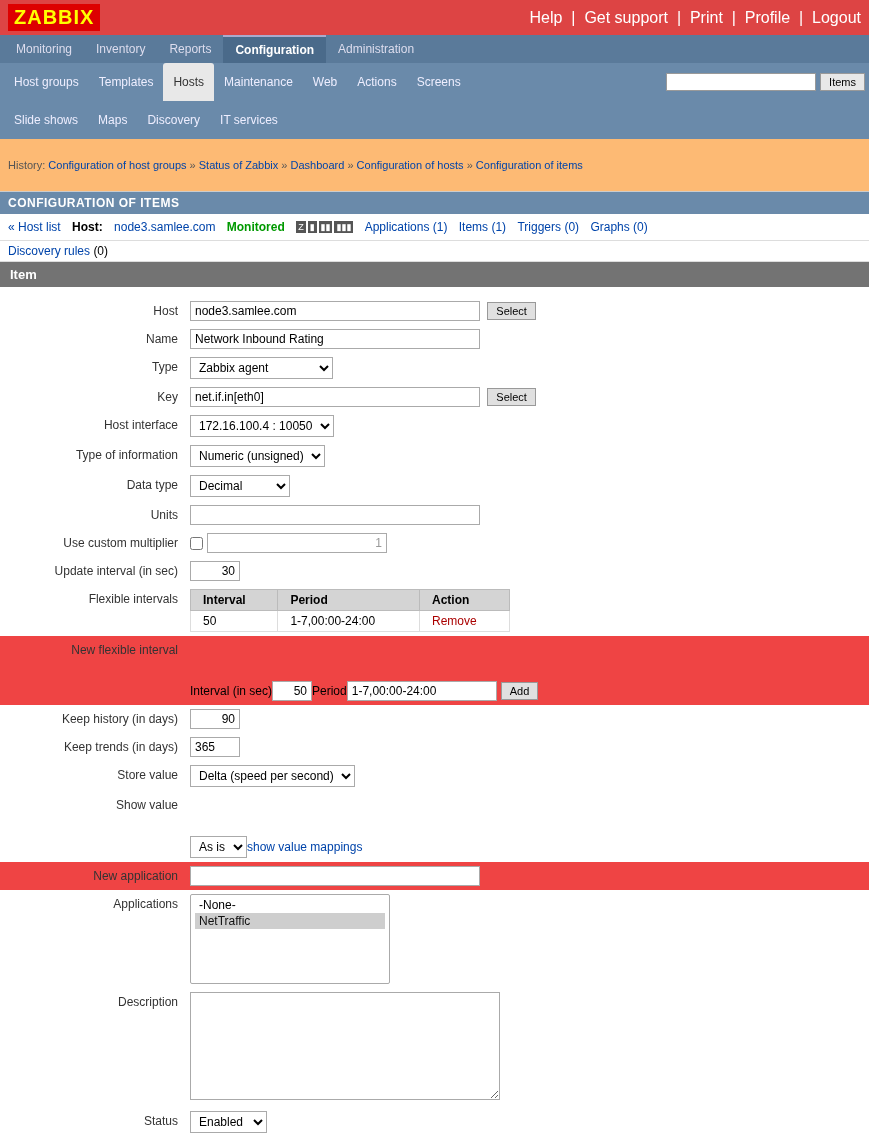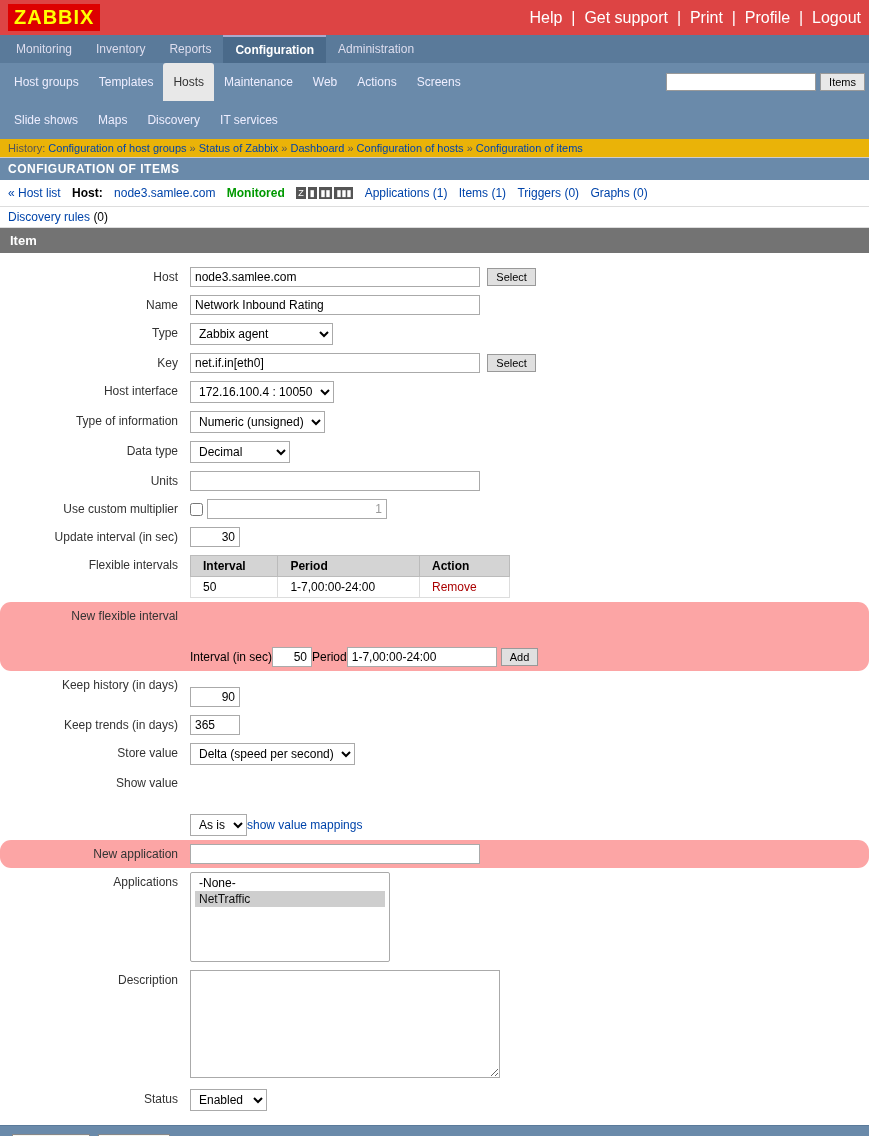--- a/index.html
+++ b/index.html
@@ -19,21 +19,21 @@
 
     
     .sub-nav { background: #6a8aaa; display: flex; align-items: center; padding: 0 4px; flex-wrap: wrap; }
     .sub-nav a { color: #eef; text-decoration: none; padding: 12px 10px; font-size: 12px; display: inline-block; }
     .sub-nav a.active { background: #e8e8e8; color: #333; border-radius: 3px 3px 0 0; }
     .search-area { margin-left: auto; display: flex; align-items: center; gap: 4px; }
     .search-area input { width: 150px; padding: 2px 4px; font-size: 11px; border: 1px solid #999; }
     .search-area button { background: #e8e8e8; border: 1px solid #999; padding: 2px 8px; font-size: 11px; cursor: pointer; }
 
     
-    .breadcrumb { background: #eab308; padding: 3px 8px; font-size: 11px; color: #555; border-bottom: 1px solid #ccc; }
+    .breadcrumb { background: #fdba74; padding: 20px 8px; font-size: 11px; color: #555; border-bottom: 1px solid #ccc; }
     .breadcrumb a { color: #0044aa; text-decoration: none; }
 
     
     .section-title { background: #6a8aaa; color: #fff; padding: 4px 8px; font-size: 12px; font-weight: bold; letter-spacing: 0.5px; }
 
     
     .host-info { background: #fff; padding: 6px 8px; border-bottom: 1px solid #ddd; font-size: 12px; display: flex; align-items: center; flex-wrap: wrap; gap: 4px; }
     .host-info a { color: #0044aa; text-decoration: none; }
     .host-info .monitored { color: #009900; font-weight: bold; }
     .zabbix-icons { display: inline-flex; gap: 2px; }
@@ -42,21 +42,21 @@
     
     .discovery-row { background: #fff; padding: 3px 8px; border-bottom: 1px solid #ddd; font-size: 12px; }
     .discovery-row a { color: #0044aa; text-decoration: none; }
 
     
     .item-header { background: #737373; color: #fff; padding: 5px 10px; font-size: 13px; font-weight: bold; margin-bottom: 0; }
 
     
     .form-area { background: #fff; padding: 10px 0; }
     .form-row { display: flex; align-items: flex-start; padding: 4px 10px; min-height: 26px; }
-    .form-row.shaded { background: #fca5a5; border-radius: 11px; }
+    .form-row.shaded { background: #ef4444; }
     .form-label { width: 180px; text-align: right; padding-right: 12px; color: #333; font-size: 12px; padding-top: 3px; flex-shrink: 0; }
     .form-control { flex: 1; }
     .form-control input[type=text], .form-control input[type=number] { border: 1px solid #aaa; padding: 2px 4px; font-size: 12px; }
     .form-control select { border: 1px solid #aaa; padding: 2px 4px; font-size: 12px; background: #fff; }
     .form-control textarea { border: 1px solid #aaa; padding: 4px; font-size: 12px; resize: vertical; }
     .btn-select { background: #e0e0e0; border: 1px solid #999; padding: 2px 8px; font-size: 11px; cursor: pointer; margin-left: 4px; }
     .btn-add { background: #e0e0e0; border: 1px solid #999; padding: 2px 8px; font-size: 11px; cursor: pointer; margin-left: 4px; }
 
     
     .flex-table { border: 1px solid #ccc; width: auto; min-width: 320px; border-collapse: collapse; }
@@ -302,21 +302,21 @@
       <input type="text" value="50" style="width: 40px; text-align: right;">
       <span>Period</span>
       <input type="text" value="1-7,00:00-24:00" style="width: 150px;">
       <button class="btn-add">Add</button>
     </div>
   </div>
 
   <div class="form-row">
     <div class="form-label">Keep history (in days)</div>
     <div class="form-control">
-      <input type="text" value="90" style="width: 50px; text-align: right; margin-top: 12px;">
+      <input type="text" value="90" style="width: 50px; text-align: right;">
     </div>
   </div>
 
   <div class="form-row">
     <div class="form-label">Keep trends (in days)</div>
     <div class="form-control">
       <input type="text" value="365" style="width: 50px; text-align: left;">
     </div>
   </div>
 

